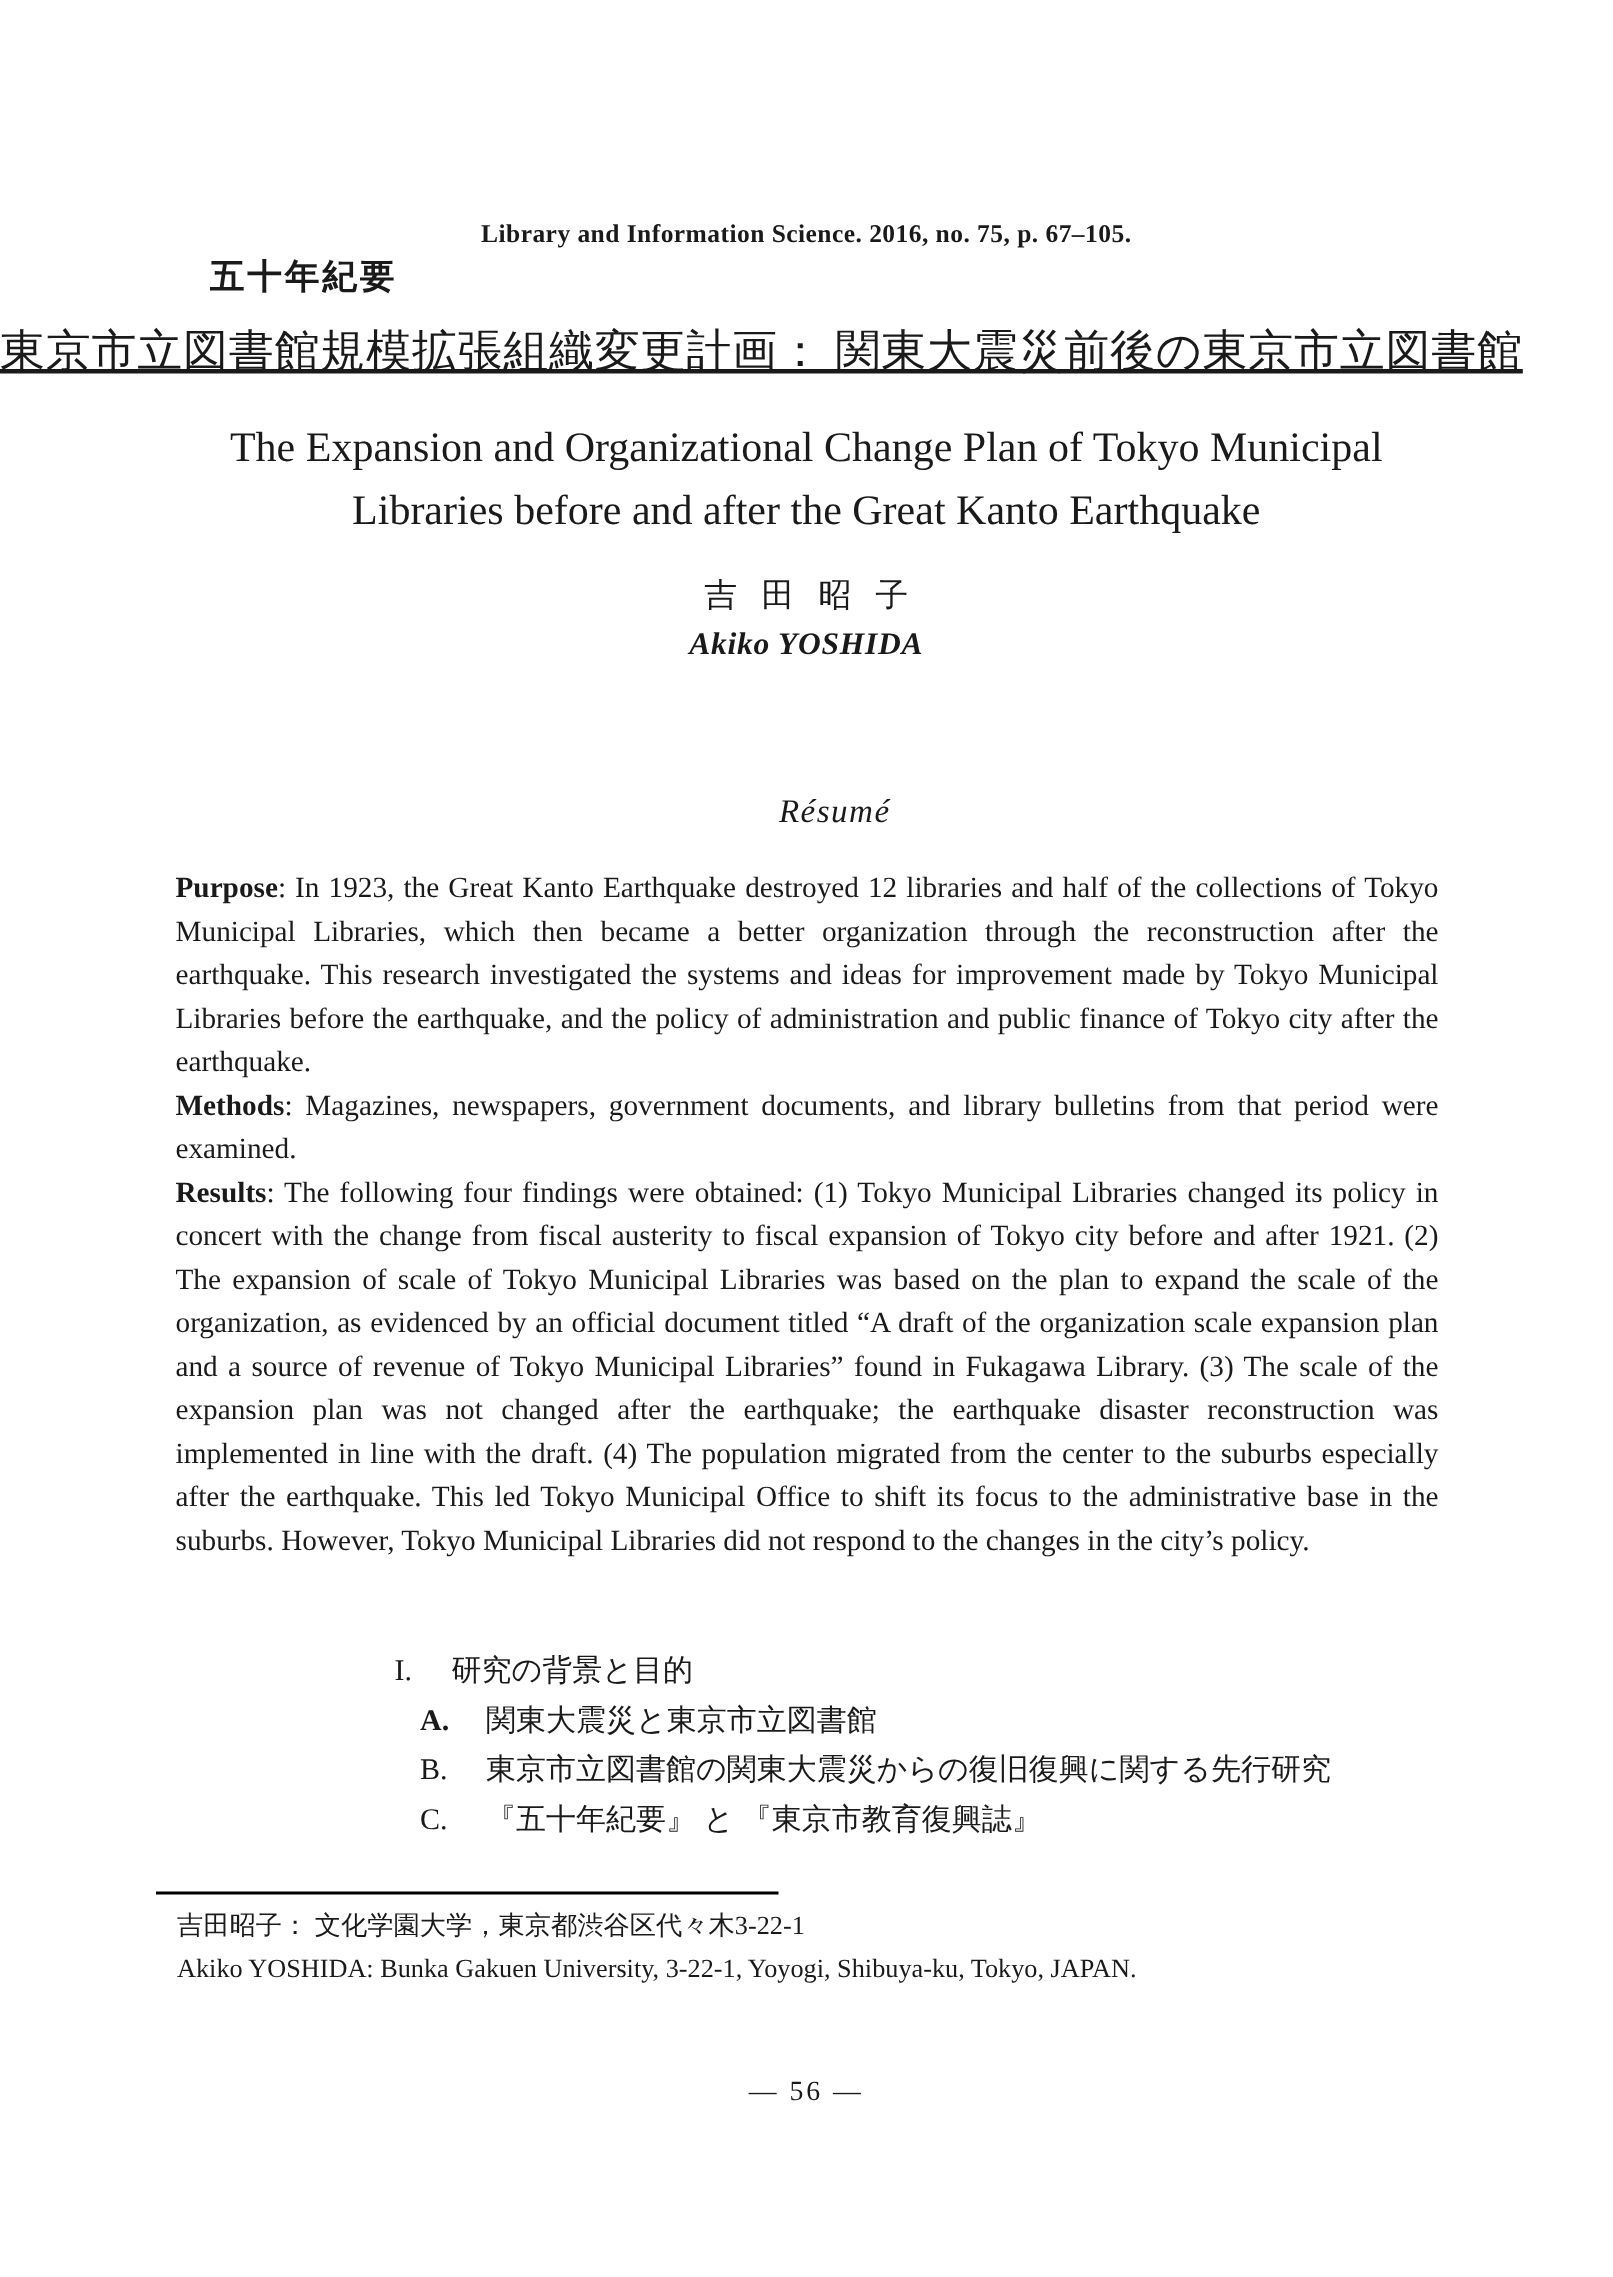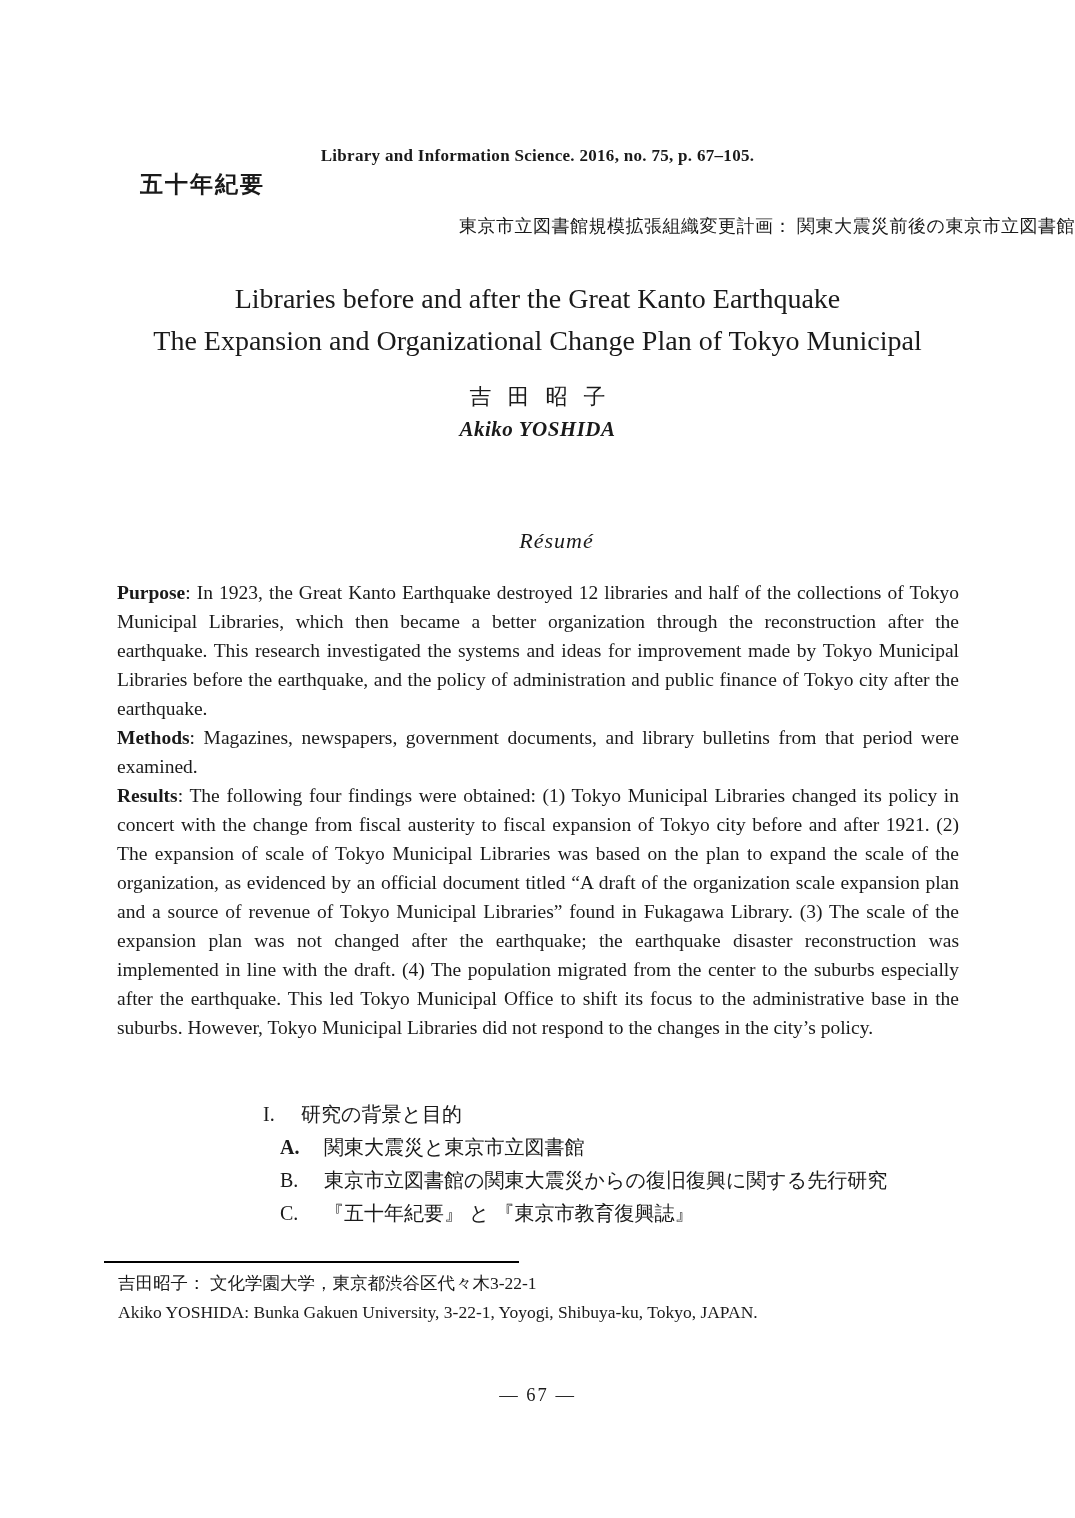--- a/index.html
+++ b/index.html
@@ -33,24 +33,25 @@
     font-family: "DejaVu Sans", "Liberation Sans", sans-serif;
     font-weight: 700;
     font-size: 23px;
     letter-spacing: 2px;
   }
   .title-ja {
     position: absolute;
     top: 214px;
     left: 0;
     width: 100%;
-    text-align: right;
-    font-size: 18px;
+    text-align: left;
+    font-size: 30px;
     letter-spacing: 0.5px;
     white-space: nowrap;
+    text-decoration: underline;
   }
   .title-en {
     position: absolute;
     top: 278px;
     left: 0;
     width: 100%;
     text-align: center;
     font-size: 28px;
     line-height: 42px;
   }
@@ -162,22 +163,22 @@
 
 <div class="page">
 
   <div class="running-head">Library and Information Science. 2016, no. 75, p. 67–105.</div>
 
   <div class="article-type">五十年紀要</div>
 
   <h1 class="title-ja" style="font-weight:400; margin:0;">東京市立図書館規模拡張組織変更計画： 関東大震災前後の東京市立図書館</h1>
 
   <div class="title-en">
+    <div>The Expansion and Organizational Change Plan of Tokyo Municipal</div>
     <div>Libraries before and after the Great Kanto Earthquake</div>
-    <div>The Expansion and Organizational Change Plan of Tokyo Municipal</div>
   </div>
 
   <div class="author-ja">吉田昭子</div>
 
   <div class="author-en">Akiko YOSHIDA</div>
 
   <div class="resume-heading">Résumé</div>
 
   <div class="abstract">
     <p><span class="label">Purpose</span><span>: In 1923, the Great Kanto Earthquake destroyed 12 libraries and half of the collections of Tokyo Municipal Libraries, which then became a better organization through the reconstruction after the earthquake. This research investigated the systems and ideas for improvement made by Tokyo Municipal Libraries before the earthquake, and the policy of administration and public finance of Tokyo city after the earthquake.</span></p>
@@ -204,15 +205,15 @@
     </div>
   </div>
 
   <div class="footnote-rule"></div>
 
   <div class="footnote">
     <div>吉田昭子： 文化学園大学，東京都渋谷区代々木3-22-1</div>
     <div>Akiko YOSHIDA: Bunka Gakuen University, 3-22-1, Yoyogi, Shibuya-ku, Tokyo, JAPAN.</div>
   </div>
 
-  <div class="page-number">— 67 —</div>
+  <div class="page-number">— 56 —</div>
 
 </div>
 
 </body></html>

